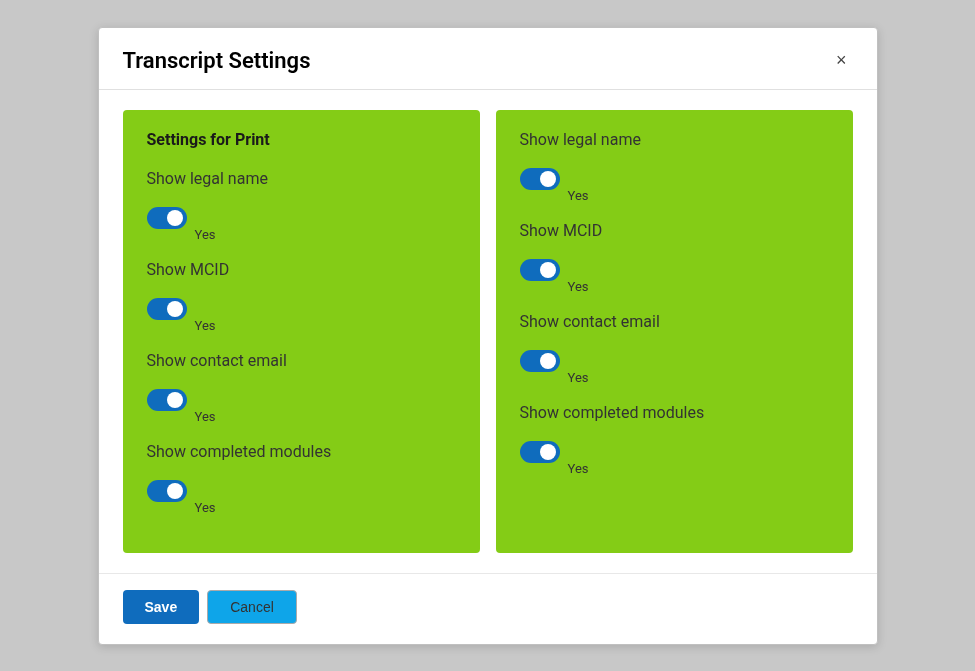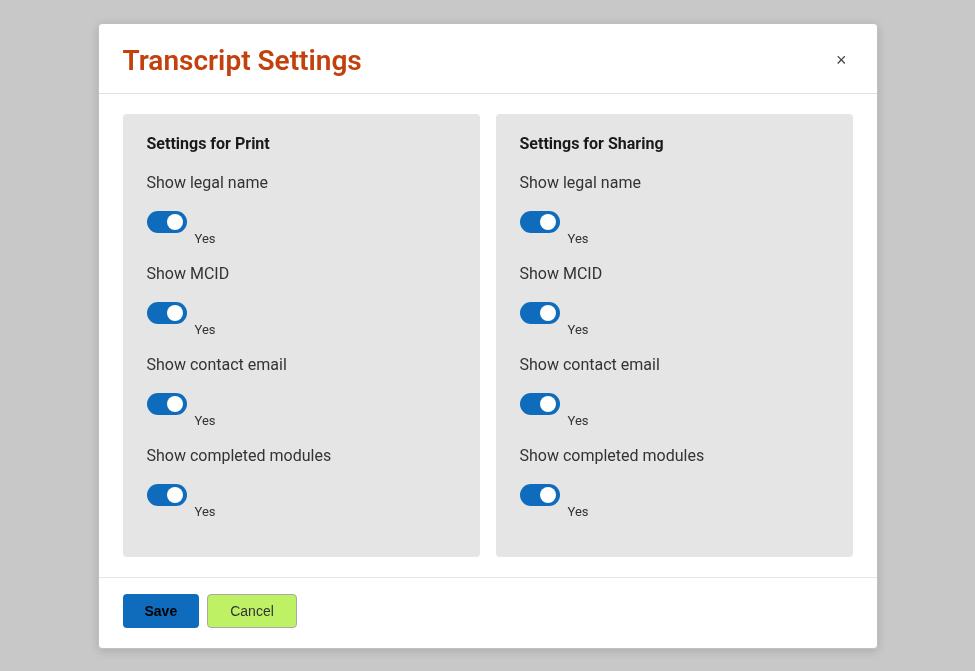--- a/index.html
+++ b/index.html
@@ -36,23 +36,23 @@
 
     .dialog-header {
       display: flex;
       align-items: center;
       justify-content: space-between;
       padding: 20px 24px 16px 24px;
       border-bottom: 1px solid #e0e0e0;
     }
 
     .dialog-title {
-      font-size: 28px;
+      font-size: 22px;
       font-weight: 600;
-      color: #c2410c;
+      color: #000000;
       text-align: center;
     }
 
     .close-btn {
       background: none;
       border: none;
       font-size: 18px;
       cursor: pointer;
       color: #444;
       padding: 2px 6px;
@@ -60,21 +60,21 @@
     }
 
     .dialog-body {
       padding: 20px 24px;
       display: flex;
       gap: 16px;
     }
 
     .settings-panel {
       flex: 1;
-      background: #e5e5e5;
+      background: #84cc16;
       border-radius: 4px;
       padding: 20px 24px;
     }
 
     .panel-title {
       font-size: 16px;
       font-weight: 700;
       color: #1a1a1a;
       margin-bottom: 20px;
     }
@@ -140,31 +140,31 @@
 
     .dialog-footer {
       padding: 16px 24px 20px 24px;
       display: flex;
       gap: 8px;
       border-top: 1px solid #e8e8e8;
     }
 
     .btn-save {
       background: #0f6cbd;
-      color: #000000;
+      color: #ffffff;
       border: none;
       border-radius: 4px;
       padding: 8px 22px;
       font-size: 14px;
       font-weight: 600;
       cursor: pointer;
     }
 
     .btn-cancel {
-      background: #bef264;
+      background: #0ea5e9;
       color: #333;
       border: 1px solid #aaa;
       border-radius: 4px;
       padding: 8px 22px;
       font-size: 14px;
       cursor: pointer;
     }
   </style>
 </head>
 <body>
@@ -225,21 +225,20 @@
               <input type="checkbox" checked="" style="">
               <span class="toggle-track"></span>
               <span class="toggle-thumb"></span>
             </label>
             <span class="toggle-yes-label">Yes</span>
           </div>
         </div>
       </div>
 
       <div class="settings-panel">
-        <div class="panel-title">Settings for Sharing</div>
 
         <div class="setting-row">
           <div class="setting-label">Show legal name</div>
           <div class="toggle-row">
             <label class="toggle">
               <input type="checkbox" checked="" style="">
               <span class="toggle-track"></span>
               <span class="toggle-thumb"></span>
             </label>
             <span class="toggle-yes-label">Yes</span>

